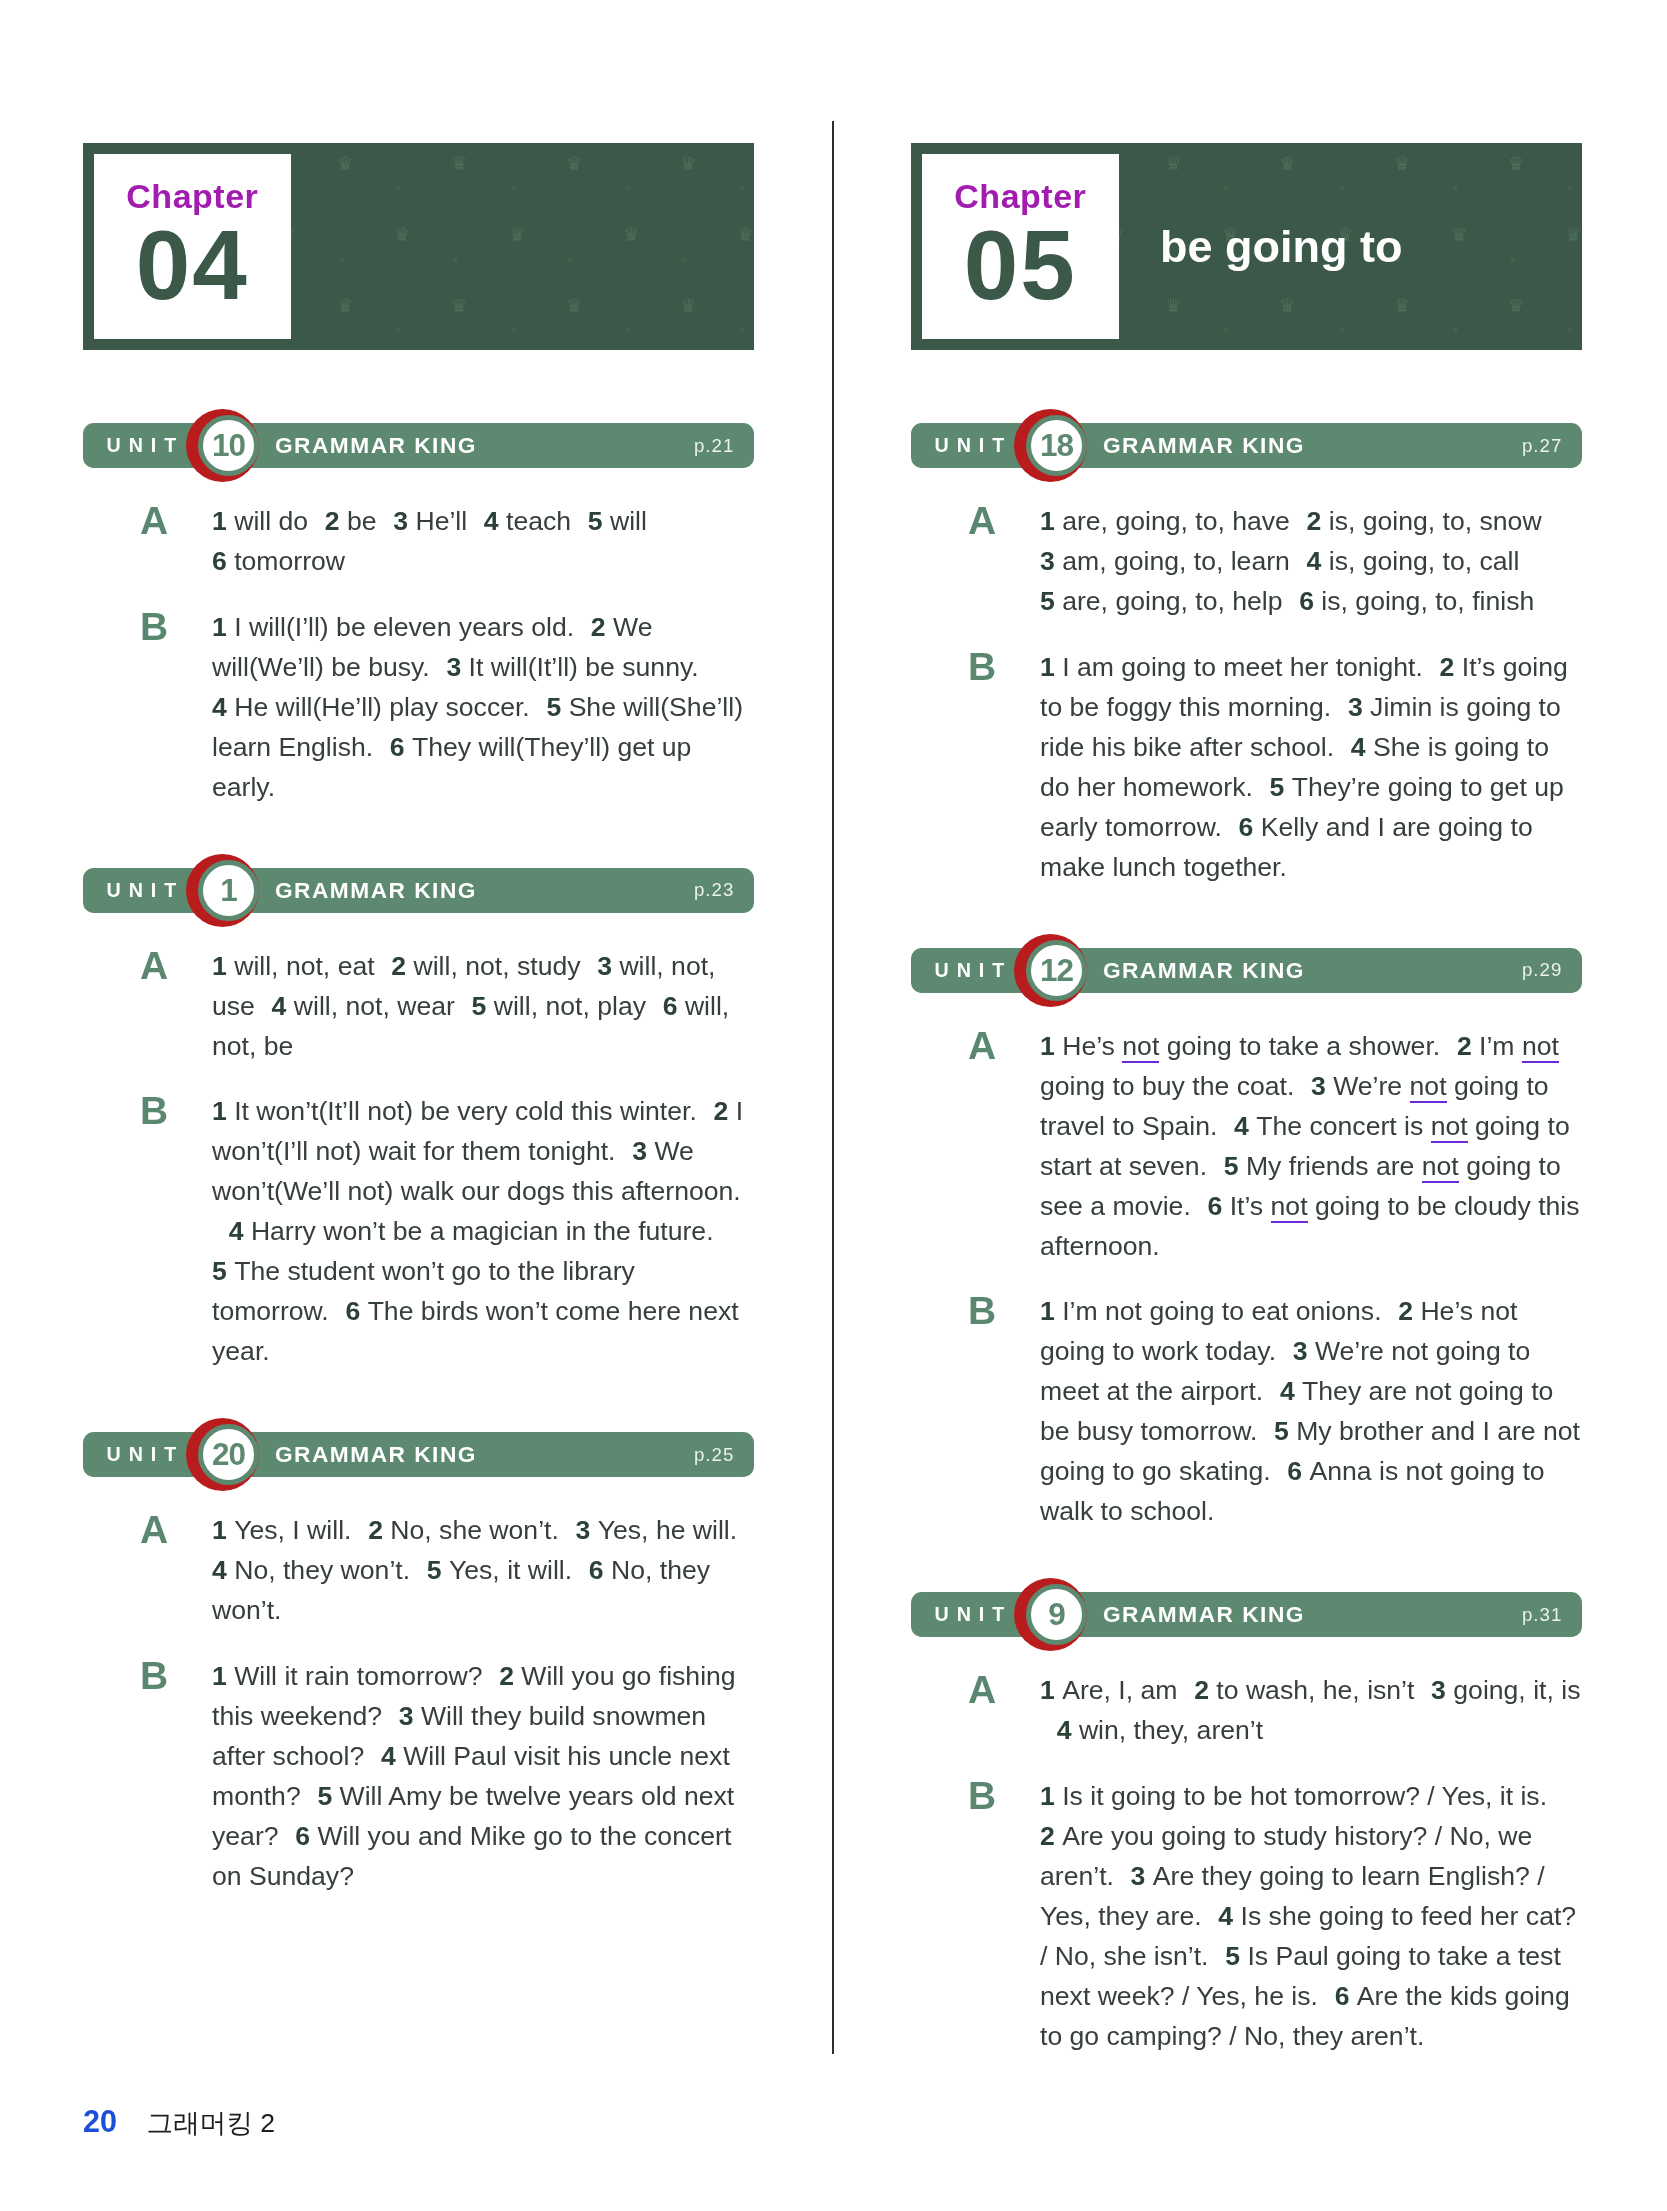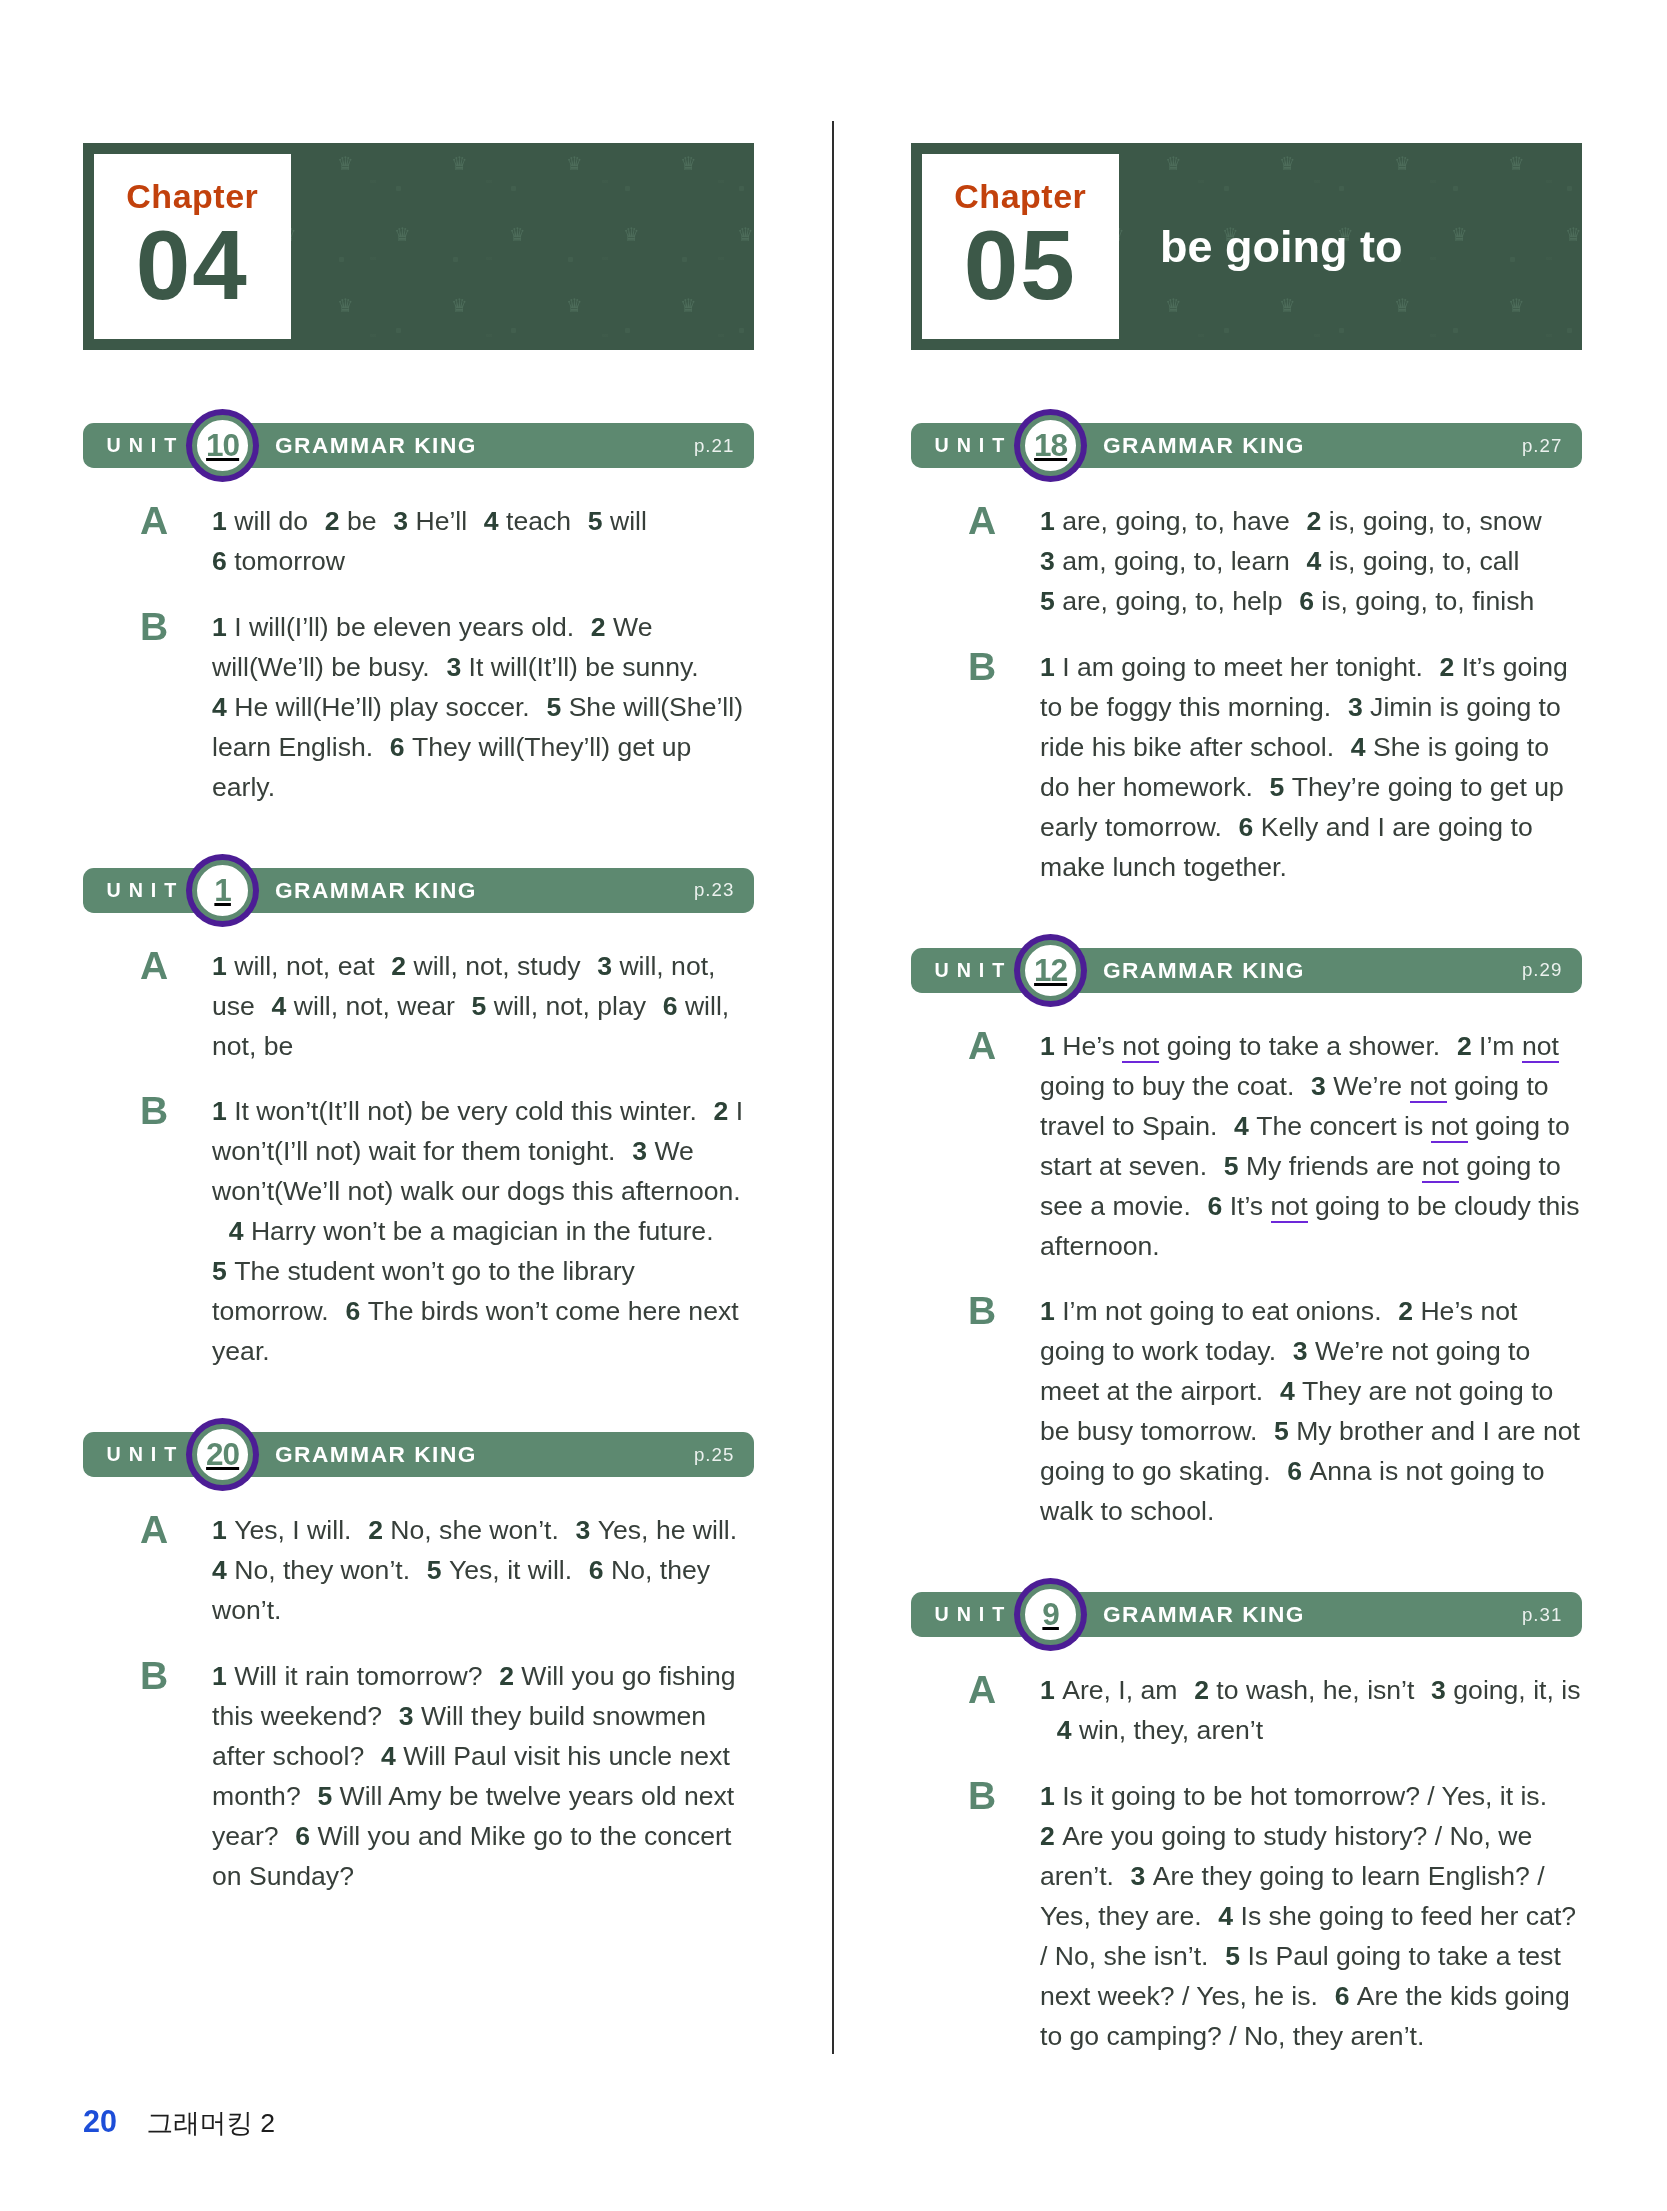--- a/index.html
+++ b/index.html
@@ -18,37 +18,37 @@
     background-image:radial-gradient(#47655434 3px, transparent 3px);
     background-size:116px 77px;
   }
   .pattern{position:absolute;inset:0;overflow:hidden;}
   .crown{position:absolute;font-size:18.7px;line-height:18.7px;color:#4d6c5a;}
   .pdot{position:absolute;width:4.9px;height:4.9px;background:#48645396;border-radius:1px;}
   .chapter-box{
     position:absolute;left:10.8px;top:10.8px;width:197px;height:185px;background:#ffffff;
     display:flex;flex-direction:column;align-items:center;justify-content:center;
   }
-  .chapter-label{font-size:34px;font-weight:bold;color:#c2410c;letter-spacing:0.5px;}
+  .chapter-label{font-size:34px;font-weight:bold;color:#a21caf;letter-spacing:0.5px;}
   .chapter-number{font-size:98px;font-weight:bold;color:#3c5848;line-height:1.02;letter-spacing:2px;}
   .chapter-title{
     position:absolute;left:249px;top:50%;transform:translateY(-50%);
     color:#ffffff;font-size:45px;font-weight:bold;z-index:2;white-space:nowrap;
   }
 
   
   .unit{margin-bottom:61px;}
   .unit-bar{
     height:45px;background:#5d8970;border-radius:10.8px;
     display:flex;align-items:center;padding:0 19.7px 0 23.6px;margin-bottom:33px;
   }
   .unit-word{font-size:19.7px;font-weight:bold;color:#ffffff;letter-spacing:7.9px;}
   .unit-circle{
-    flex:none;width:73px;height:73px;border-radius:50%;background:#4c1d95;
-    margin-left:2px;margin-right:15.8px;display:flex;align-items:center;justify-content:center;text-decoration:underline;
+    flex:none;width:73px;height:73px;border-radius:50%;background:#b91c1c;
+    margin-left:2px;margin-right:15.8px;display:flex;align-items:center;justify-content:flex-end;
   }
   .unit-circle-inner{
     width:61px;height:61px;border-radius:50%;background:#ffffff;border:5.9px solid #5d8970;
     display:flex;align-items:center;justify-content:center;box-sizing:border-box;
     font-size:31.5px;font-weight:bold;color:#5d8970;letter-spacing:-1px;
   }
   .unit-heading{font-size:22.7px;font-weight:bold;color:#ffffff;letter-spacing:1.5px;}
   .unit-page{margin-left:auto;font-size:18.7px;color:rgba(255,255,255,0.88);letter-spacing:1px;}
 
   .section{display:flex;margin-bottom:25.6px;}

